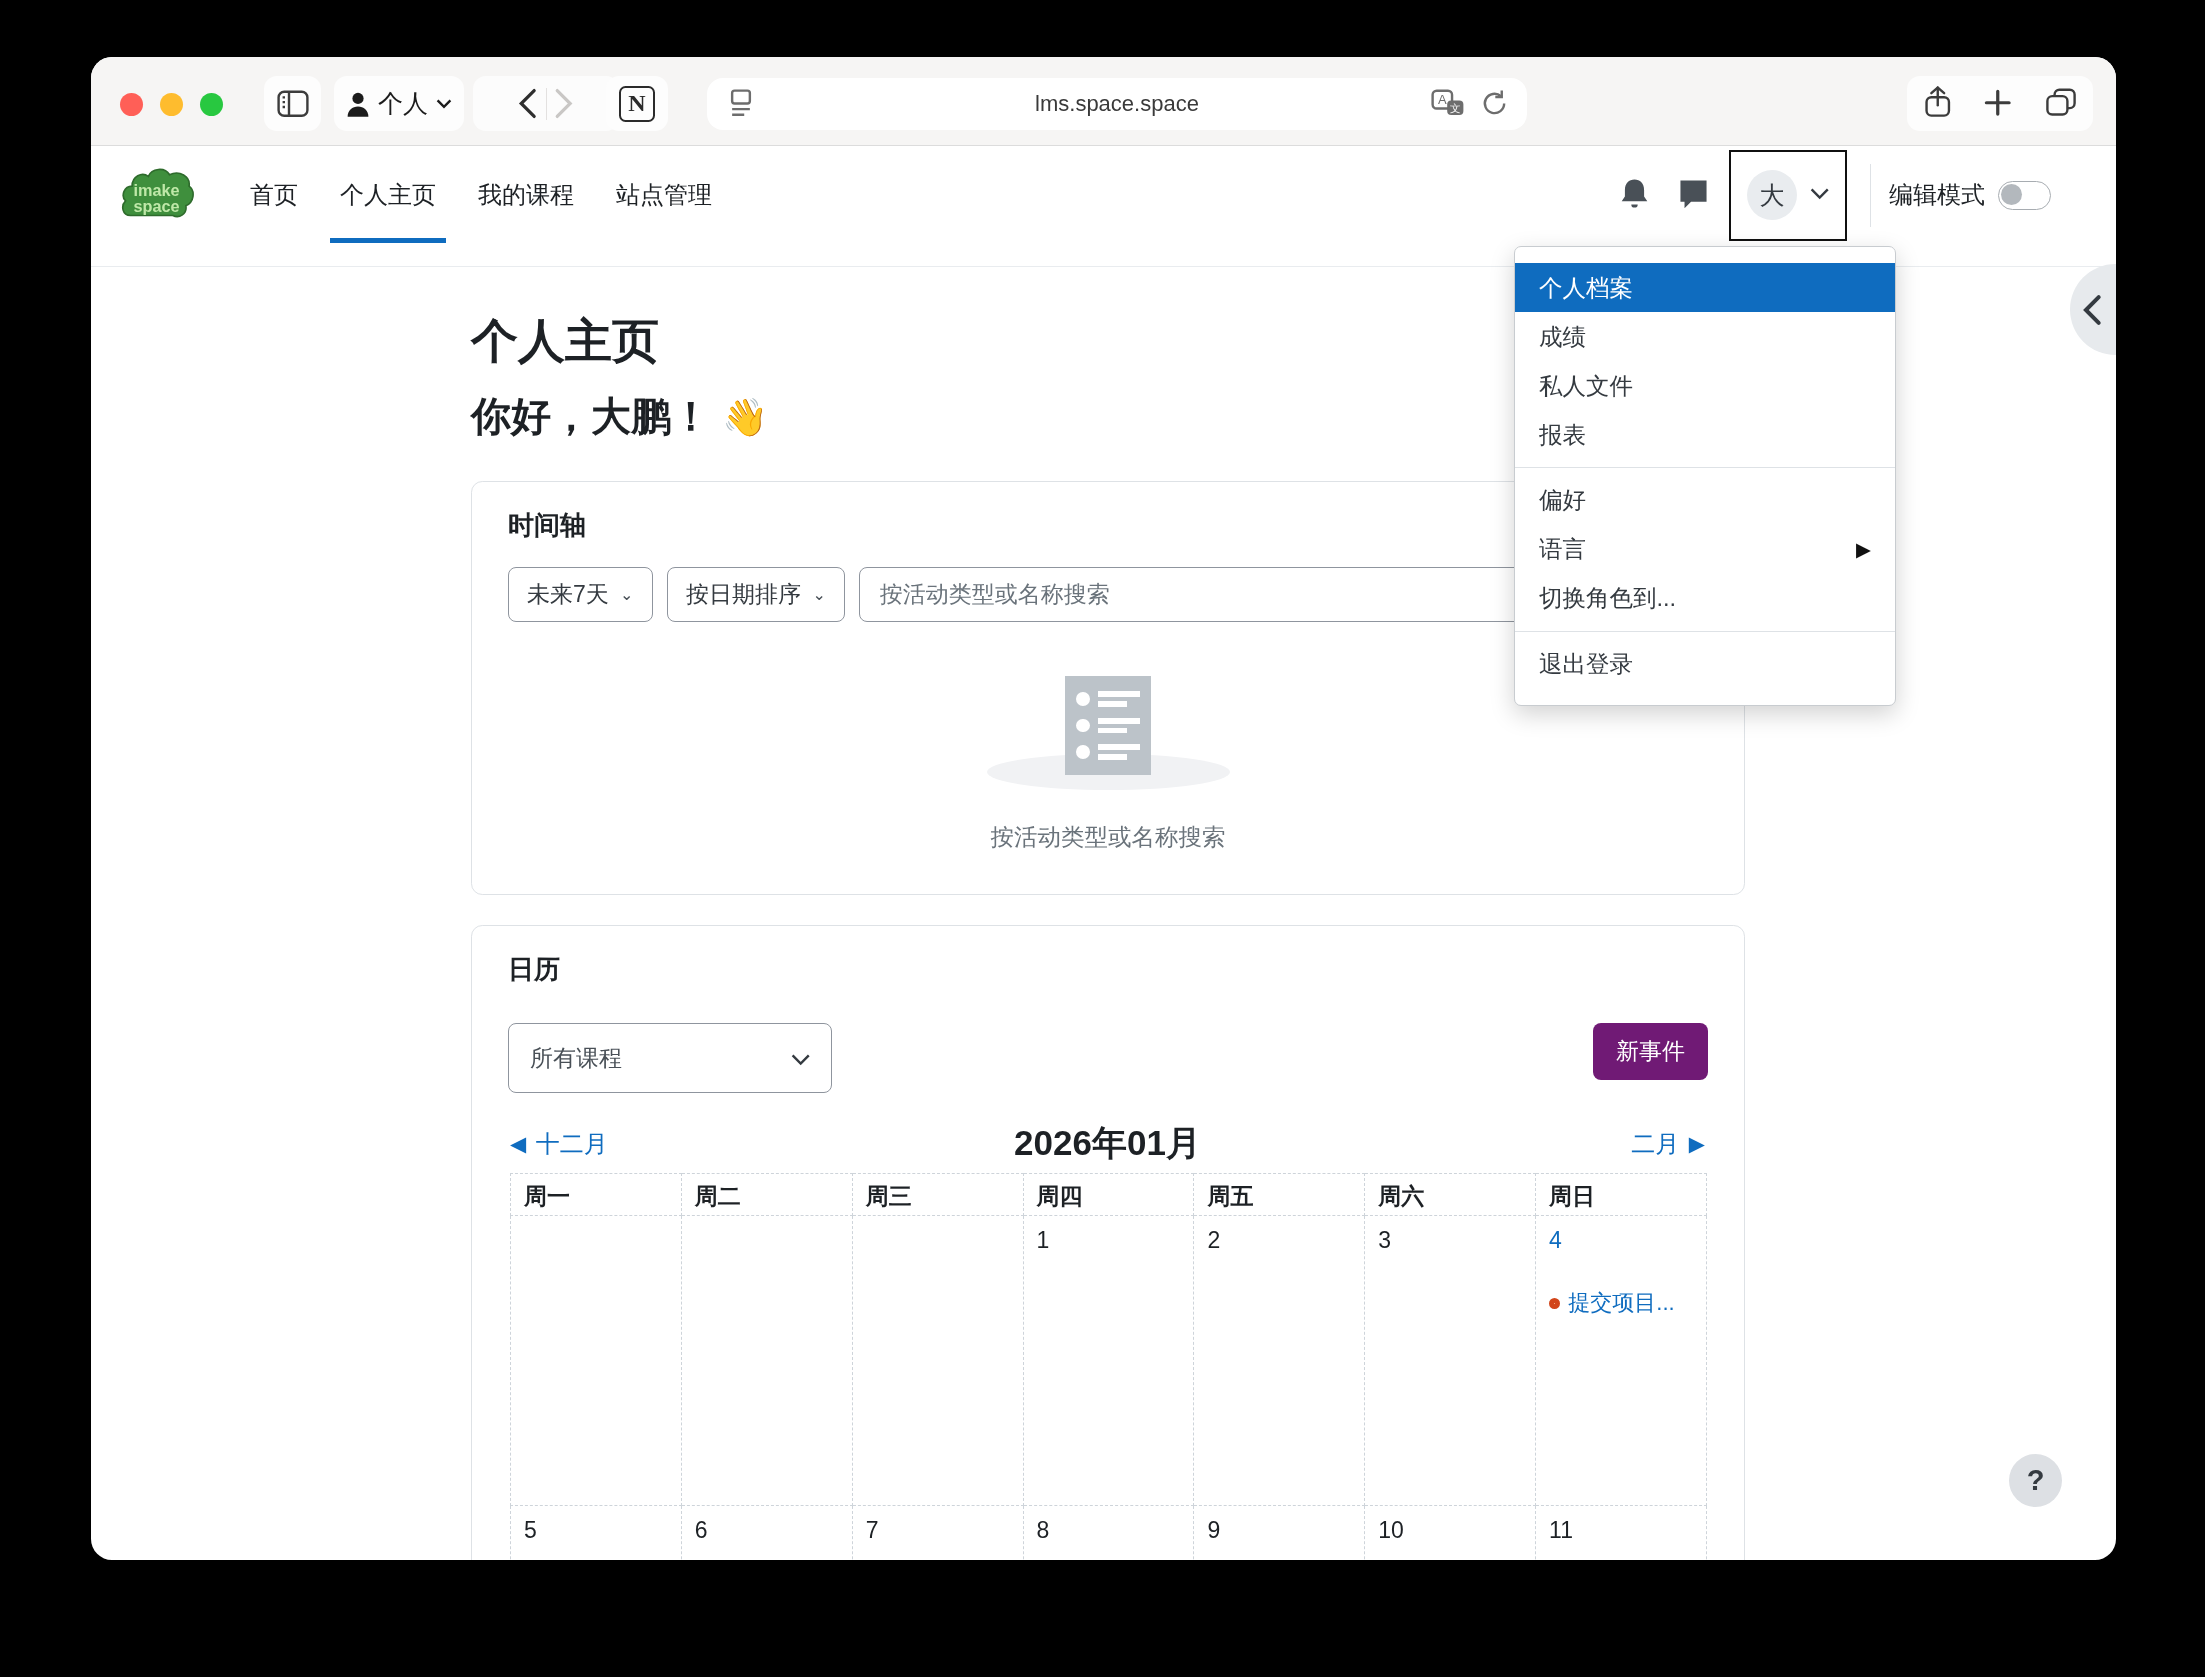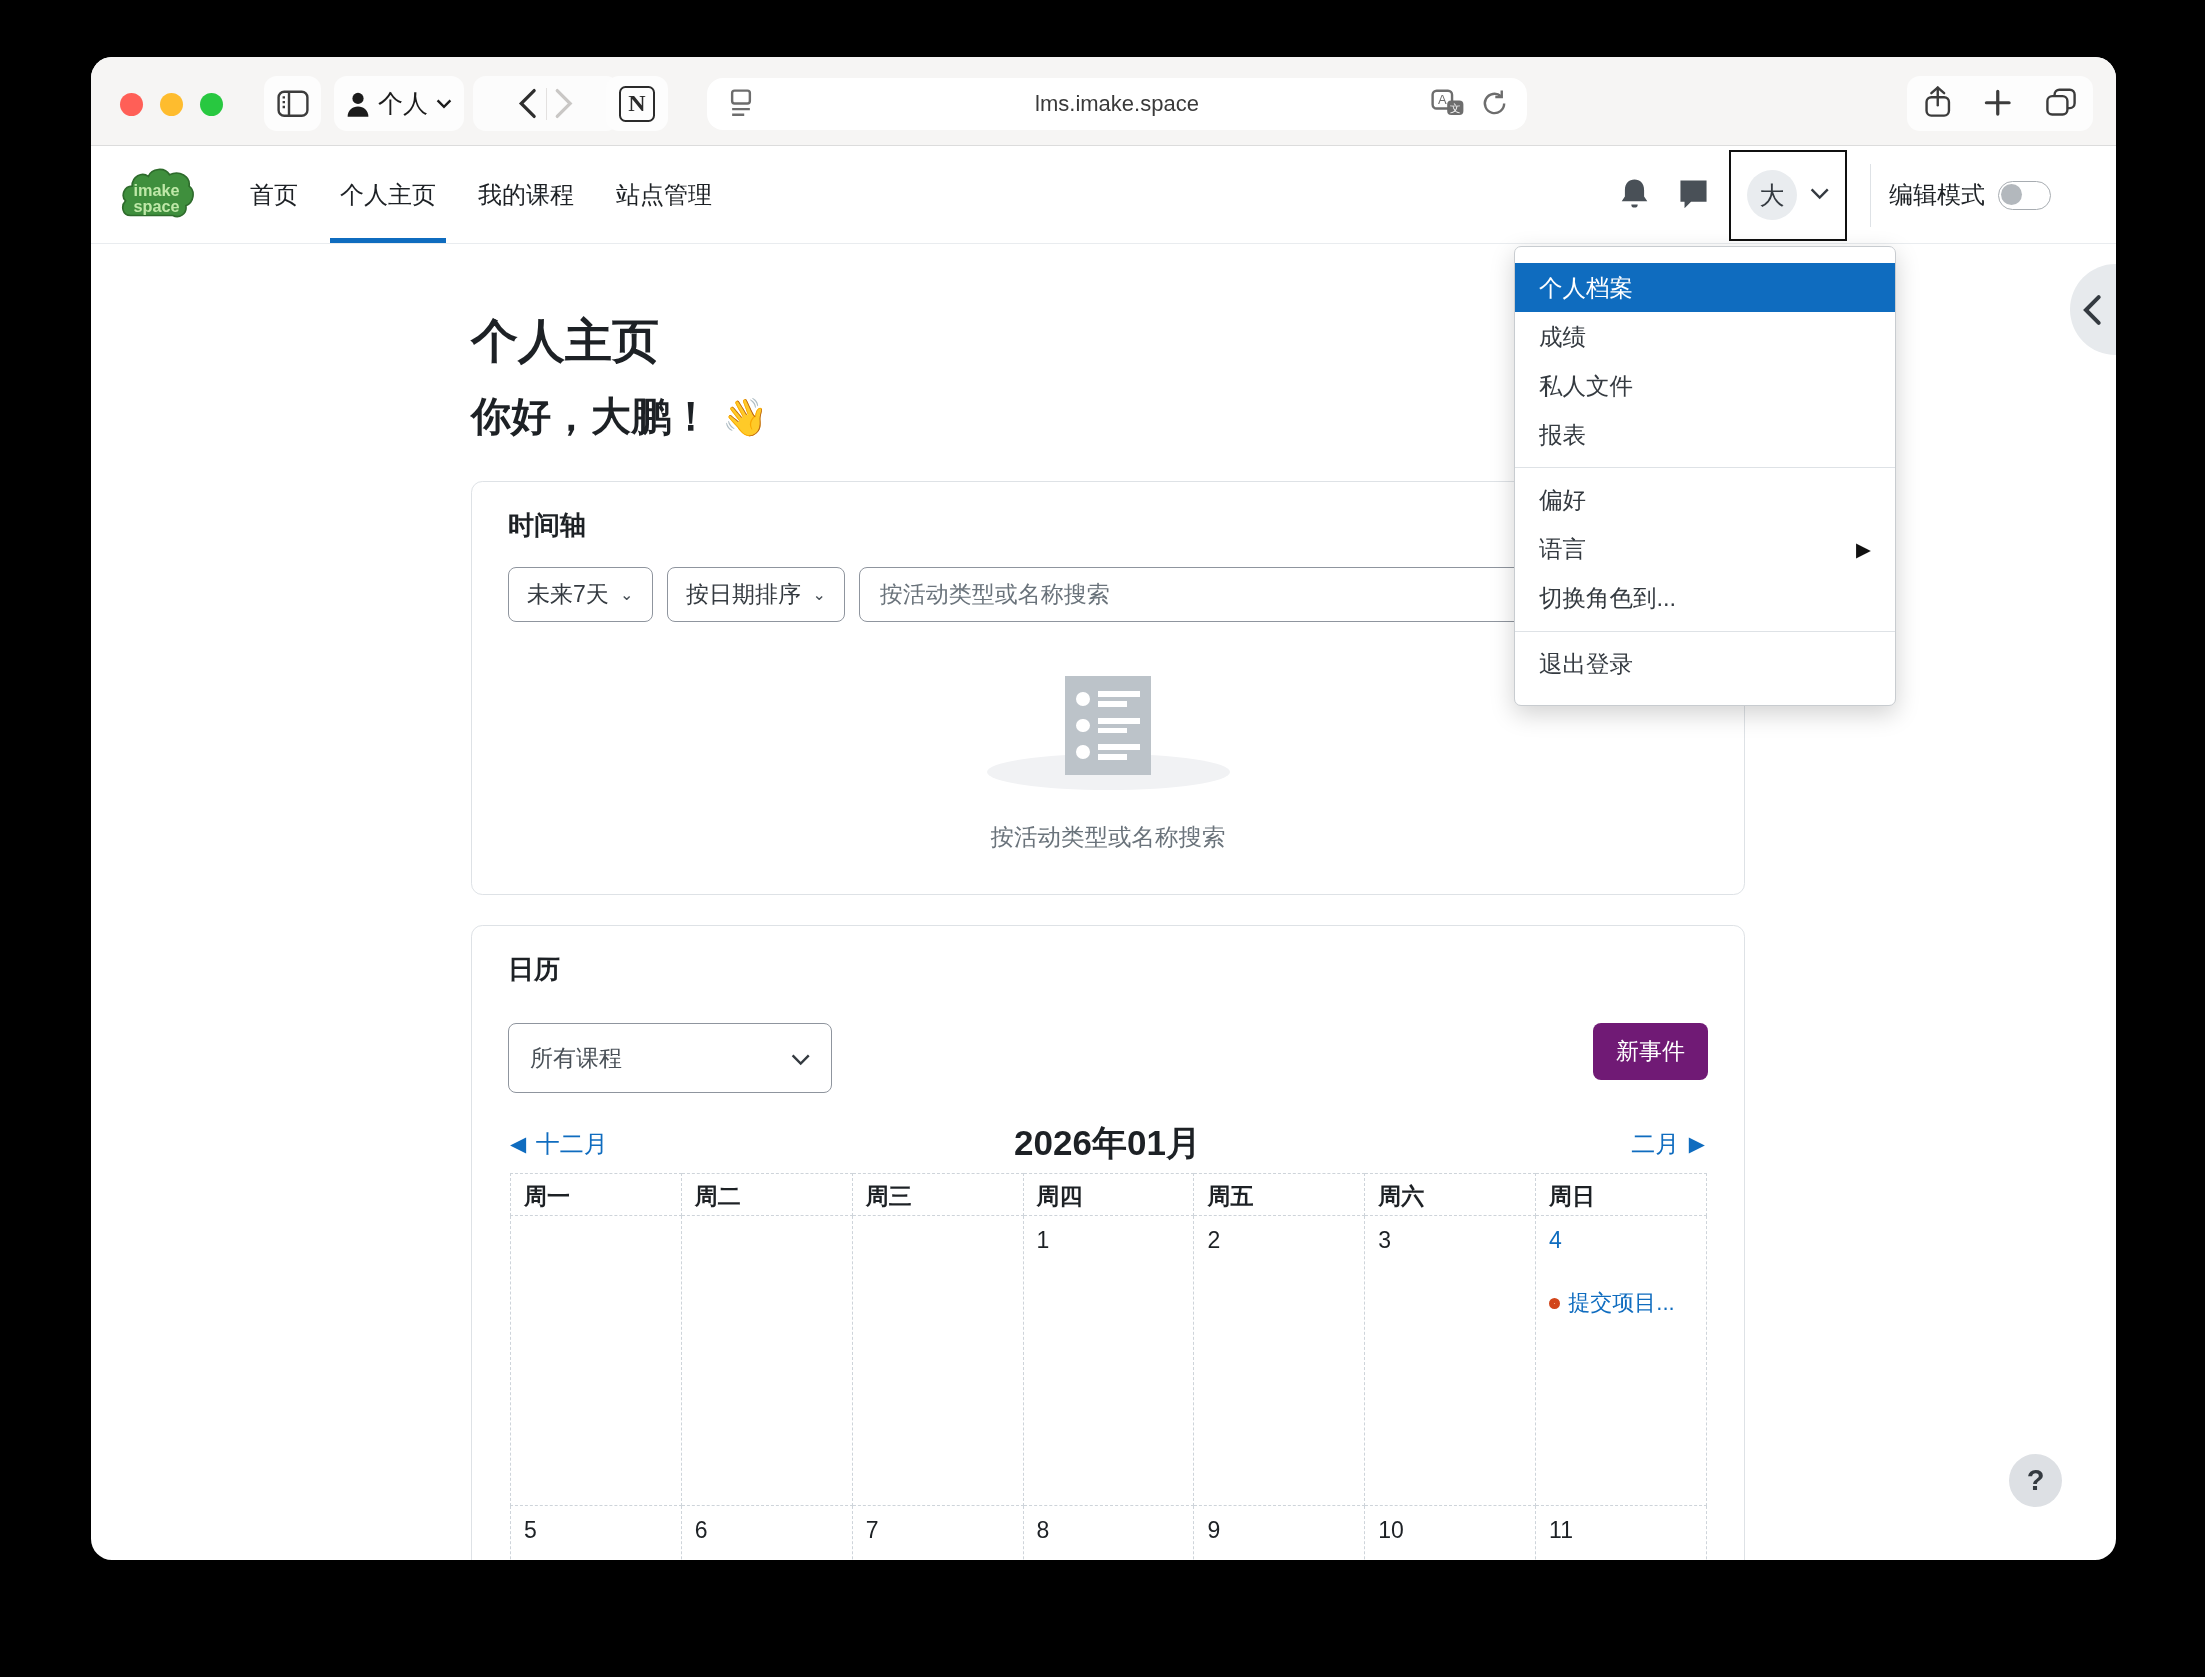--- a/index.html
+++ b/index.html
@@ -30,21 +30,21 @@
   .urlbar { position:absolute; left:616px; top:21px; width:820px; height:52px;
             background:#fff; border-radius:16px; display:flex; align-items:center; }
   .url-text { position:absolute; left:0; right:0; text-align:center; font-size:22px; color:#3a3a3a; }
   .url-left { position:absolute; left:21px; top:11.3px; }
   .url-right { position:absolute; right:18px; top:11.3px; display:flex; gap:14.6px; }
   .tb-right { position:absolute; top:19.4px; right:23px; width:186px; height:55px;
               background:#fdfdfd; border-radius:13px; display:flex; align-items:center;
               justify-content:space-around; }
 
   
-  .site-header { position:absolute; left:0; top:90px; width:100%; height:97px; background:#fff;
+  .site-header { position:absolute; left:0; top:90px; width:100%; height:120px; background:#fff;
                  border-bottom:0.8px solid #e9ecef; }
   .logo { position:absolute; left:27.5px; top:18px; width:75px; height:57px; }
   .main-nav { position:absolute; left:138px; top:0; height:96px; display:flex; }
   .nav-item { position:relative; height:100%; display:flex; align-items:center;
               padding:0 21px; font-size:24px; color:#1d2125; cursor:pointer; }
   .nav-item.active::after { content:""; position:absolute; left:11.3px; right:11.3px; bottom:0;
               height:4.9px; background:#0f6cbf; }
   .hdr-right { position:absolute; right:65px; top:0; height:96px; display:flex; align-items:center; }
   .hdr-ic { margin:0 14.6px; color:#495057; }
   .avatar-wrap { position:relative; display:flex; align-items:center; gap:13px;
@@ -185,21 +185,21 @@
       </div>
 
       <div class="urlbar">
         <span class="url-left">
           <svg width="26" height="29" viewBox="0 0 32 36" fill="none" stroke="#6d6d6d" stroke-width="3">
             <rect x="5" y="2" width="22" height="16" rx="3"></rect>
             <line x1="5" y1="25" x2="27" y2="25"></line>
               <line x1="5" y1="32" x2="20" y2="32"></line>
           </svg>
         </span>
-        <span class="url-text">lms.imake.space</span>
+        <span class="url-text">lms.space.space</span>
         <span class="url-right">
           <span>
             <svg width="34" height="31" viewBox="0 0 42 38">
               <rect x="2" y="2" width="24" height="22" rx="5" fill="none" stroke="#6d6d6d" stroke-width="3"></rect>
               <text x="14" y="19" font-size="16" fill="#6d6d6d" text-anchor="middle" font-family="Liberation Sans">A</text>
               <rect x="20" y="14" width="20" height="18" rx="5" fill="#6d6d6d"></rect>
               <text x="30" y="28" font-size="13" fill="#fff" text-anchor="middle" font-family="Liberation Sans">文</text>
             </svg>
           </span>
           <span>

